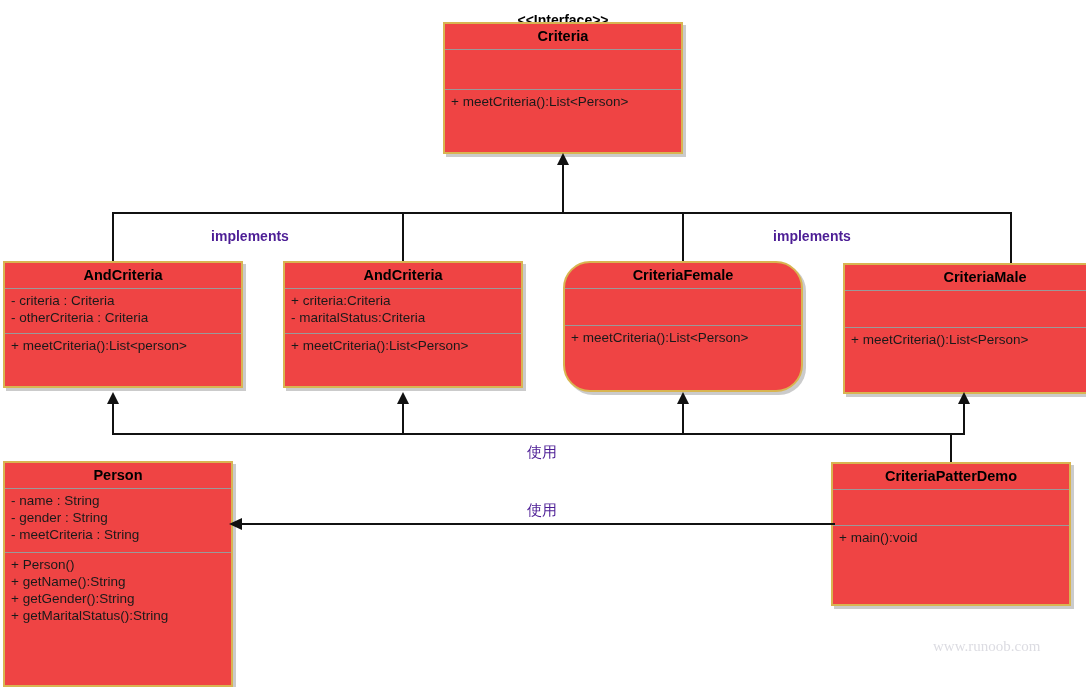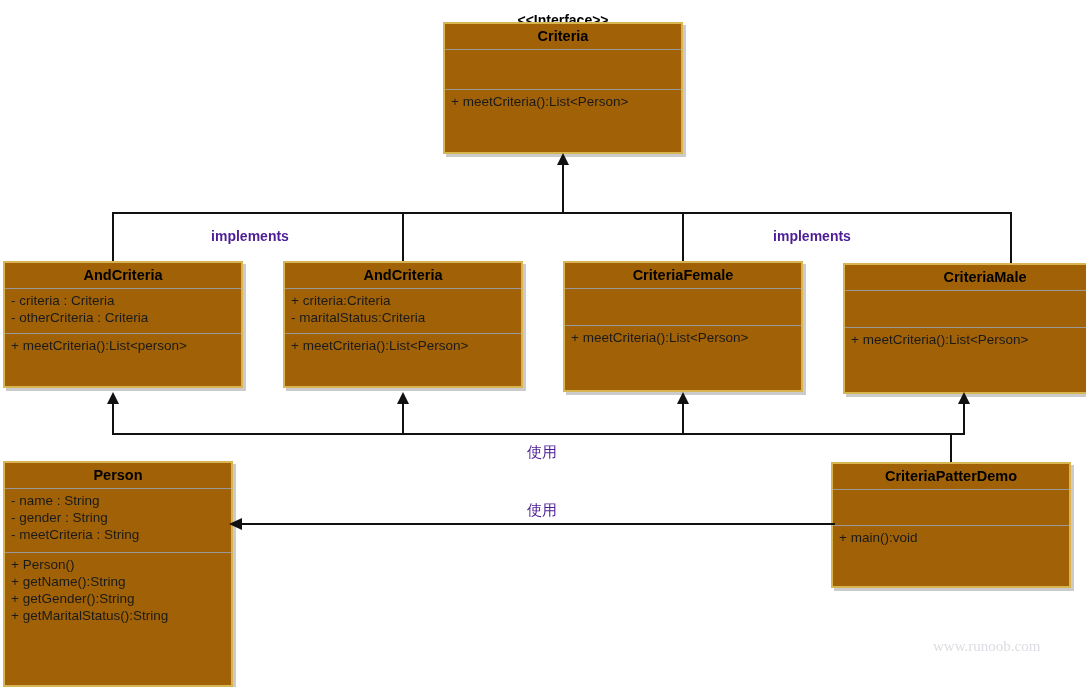--- a/index.html
+++ b/index.html
@@ -13,21 +13,21 @@
     height: 687px;
     background: #ffffff;
     overflow: hidden;
     font-family: "Liberation Sans", sans-serif;
   }
 
   
   .uml-box {
     position: absolute;
     box-sizing: border-box;
-    background: #a16207;
+    background: #ef4444;
     border: 2px solid #d8b551;
     box-shadow: 3px 3px 0 0 rgba(160,160,160,0.55);
   }
   .uml-compartment {
     box-sizing: border-box;
     border-bottom: 1px solid #9a9a9a;
     padding: 3px 6px 4px 6px;
   }
   .uml-compartment.last {
     border-bottom: none;
@@ -152,21 +152,21 @@
     <div class="uml-compartment uml-title">AndCriteria</div>
     <div class="uml-compartment" style="height:45px;">
       <div class="uml-line">+ criteria:Criteria</div>
       <div class="uml-line">- maritalStatus:Criteria</div>
     </div>
     <div class="uml-compartment last" style="height:52px;">
       <div class="uml-line">+ meetCriteria():List&lt;Person&gt;</div>
     </div>
   </div>
 
-  <div class="uml-box" style="left:563px; top:261px; width:240px; height:131px;">
+  <div class="uml-box" style="left:563px; top:261px; width:240px; height:131px;border-radius:27px;">
     <div class="uml-compartment uml-title">CriteriaFemale</div>
     <div class="uml-compartment uml-empty" style="height:37px;"></div>
     <div class="uml-compartment last" style="height:58px;">
       <div class="uml-line">+ meetCriteria():List&lt;Person&gt;</div>
     </div>
   </div>
 
   <div class="uml-box" style="left:843px; top:263px; width:284px; height:131px;">
     <div class="uml-compartment uml-title">CriteriaMale</div>
     <div class="uml-compartment uml-empty" style="height:37px;"></div>
@@ -201,21 +201,21 @@
       <div class="uml-line">- meetCriteria : String</div>
     </div>
     <div class="uml-compartment last" style="height:132px;">
       <div class="uml-line">+ Person()</div>
       <div class="uml-line">+ getName():String</div>
       <div class="uml-line">+ getGender():String</div>
       <div class="uml-line">+ getMaritalStatus():String</div>
     </div>
   </div>
 
-  <div class="uml-box" style="left:831px; top:462px; width:240px; height:126px;">
+  <div class="uml-box" style="left:831px; top:462px; width:240px; height:144px;">
     <div class="uml-compartment uml-title">CriteriaPatterDemo</div>
     <div class="uml-compartment uml-empty" style="height:36px;"></div>
     <div class="uml-compartment last" style="height:54px;">
       <div class="uml-line">+ main():void</div>
     </div>
   </div>
 
   <div class="ln-h" style="left:240px; top:523px; width:595px;"></div>
   <div class="arrow-left" style="left:229px; top:518px;"></div>
   <div class="edge-label cjk" style="left:482px; top:501px; width:120px;">使用</div>

